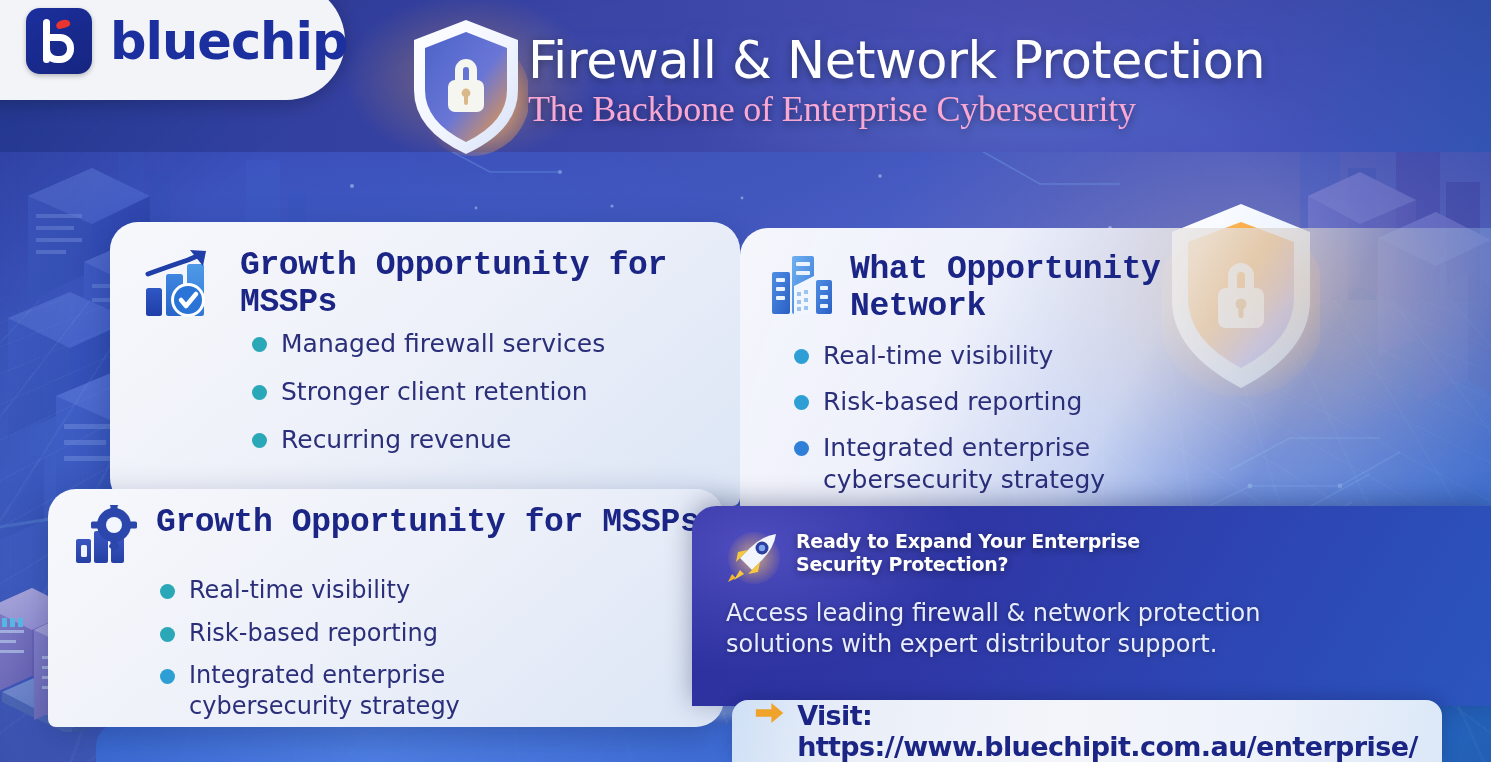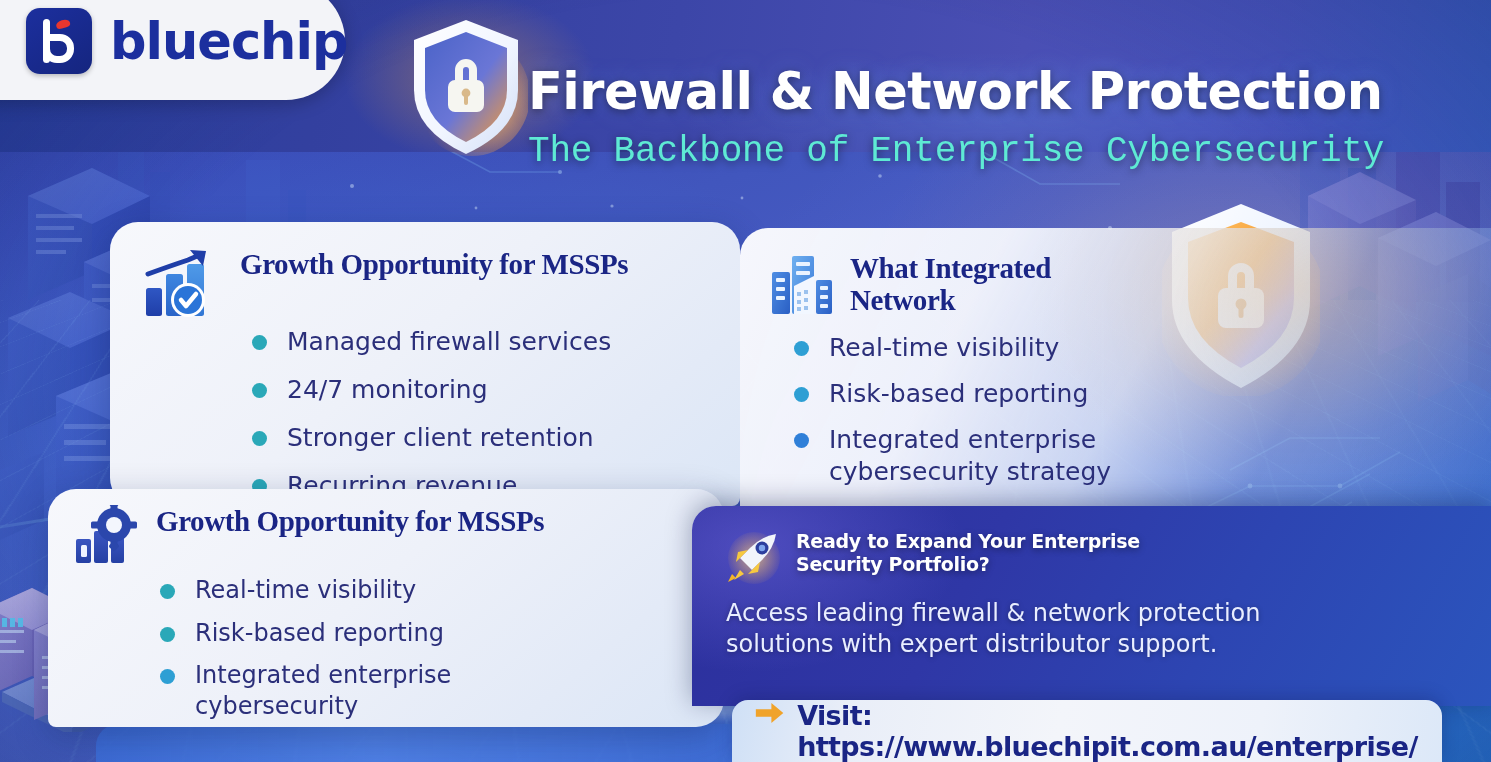--- a/index.html
+++ b/index.html
@@ -140,72 +140,70 @@
     left: 404px; top: 14px;
     width: 124px; height: 144px;
   }
   .title-wrap {
     position: absolute;
     left: 528px; top: 34px;
     width: 900px;
   }
   .title-main {
     font-size: 51px;
-    font-weight: 700;
+    font-weight: 400;
     color: #ffffff;
     letter-spacing: -0.5px;
     line-height: 1.06;
     text-shadow: 0 2px 10px rgba(0,0,0,.45), 0 0 22px rgba(120,160,255,.35);
     font-family: "DejaVu Sans", sans-serif;
-    margin-top: 31px;
   }
   .title-sub {
-    margin-top: 12px;
     font-size: 36px;
     font-weight: 400;
-    color: #5eead4;
+    color: #f9a8d4;
     letter-spacing: -0.2px;
     text-shadow: 0 2px 9px rgba(0,0,0,.5);
-    font-family: Liberation Mono, monospace;
+    font-family: Liberation Serif, serif;
   }
 
   
   .card {
     position: absolute;
     border-radius: 26px;
     box-sizing: border-box;
     overflow: hidden;
   }
   .card-light {
     background: linear-gradient(140deg, #f7f8fc 0%, #eef1f9 46%, #e3eaf7 78%, #dbe6f6 100%);
     box-shadow: 0 10px 34px rgba(10,25,80,.30);
   }
 
   .card-head {
     display: flex;
     align-items: flex-start;
     gap: 14px;
   }
   .card-title {
-    font-size: 29px;
+    font-size: 33px;
     font-weight: 700;
     color: #1a2585;
     letter-spacing: -0.4px;
     line-height: 1.12;
-    font-family: Liberation Serif, serif;
+    font-family: Liberation Mono, monospace;
   }
   .bullets {
     list-style: none;
     margin: 0;
     padding: 0;
   }
   .bullets li {
     display: flex;
     align-items: flex-start;
-    gap: 20px;
+    gap: 14px;
     font-size: 25px;
     color: #2b2f7a;
     line-height: 1.28;
     margin-bottom: 16px;
     font-family: "DejaVu Sans", sans-serif;
   }
   .dot {
     flex: none;
     width: 15px; height: 15px;
     border-radius: 50%;
@@ -713,24 +711,20 @@
           <circle cx="46" cy="52" r="17" fill="#ffffff"></circle>
           <circle cx="46" cy="52" r="14" fill="#2a74d8"></circle>
           <path d="M39 52 l5 6 l10 -12" stroke="#ffffff" stroke-width="4.5" fill="none" stroke-linecap="round" stroke-linejoin="round"></path>
         </svg>
         <div class="card-title">Growth Opportunity for MSSPs</div>
       </div>
       <ul class="bullets">
         <li>
           <span class="dot" style="background:#2aa8b8"></span>
           <span>Managed firewall services</span>
-        </li>
-        <li>
-          <span class="dot" style="background:#2aa8b8"></span>
-          <span>24/7 monitoring</span>
         </li>
         <li>
           <span class="dot" style="background:#2aa8b8"></span>
           <span>Stronger client retention</span>
         </li>
         <li>
           <span class="dot" style="background:#2aa8b8"></span>
           <span>Recurring revenue</span>
         </li>
       </ul>
@@ -773,21 +767,21 @@
           <g fill="#9cc2ee">
               <rect x="27" y="40" width="4" height="4"></rect>
               <rect x="34" y="38" width="4" height="4"></rect>
               <rect x="27" y="48" width="4" height="4"></rect>
               <rect x="34" y="46" width="4" height="4"></rect>
               <rect x="27" y="55" width="4" height="4"></rect>
               <rect x="34" y="54" width="4" height="4"></rect>
             </g>
         </svg>
         <div class="card-title">
-          <span>What Integrated</span><br>
+          <span>What Opportunity</span><br>
           <span>Network</span>
         </div>
       </div>
       <ul class="bullets">
         <li>
           <span class="dot" style="background:#2e9fd4"></span>
           <span>Real-time visibility</span>
         </li>
         <li>
           <span class="dot" style="background:#2e9fd4"></span>
@@ -861,21 +855,21 @@
           <path d="M50 4 Q36 6 24 18 L14 28 L26 40 L36 30 Q48 18 50 4 Z" fill="#f2f5fb"></path>
           <circle cx="36" cy="18" r="6.5" fill="#2c3f9e"></circle>
           <circle cx="36" cy="18" r="3.2" fill="#7fa6ee"></circle>
           <path d="M22 20 L12 22 L10 32 L16 26 Z" fill="#f7c93f"></path>
           <path d="M34 32 L32 42 L22 44 L28 38 Z" fill="#f7c93f"></path>
           <path d="M14 40 L8 50 L18 44 Z" fill="#f7c93f"></path>
           <path d="M6 44 L2 52 L10 48 Z" fill="#f2b428"></path>
         </svg>
         <div class="cta-title">
           <span>Ready to Expand Your Enterprise</span><br>
-          <span>Security Portfolio?</span>
+          <span>Security Protection?</span>
         </div>
       </div>
       <div class="cta-body">
         <span>Access leading firewall &amp; network protection</span><br>
         <span>solutions with expert distributor support.</span>
       </div>
     </div>
   </div>
 
   <div id="url-bar">

